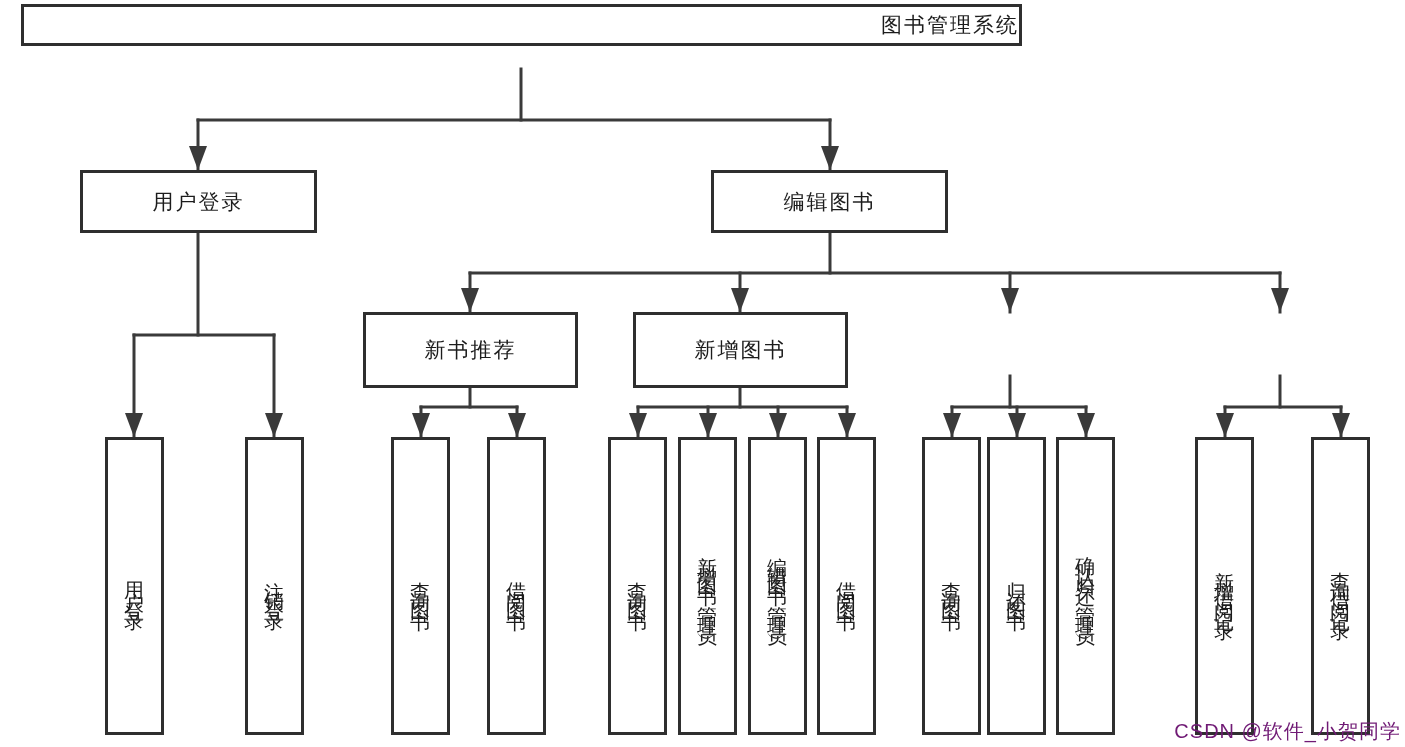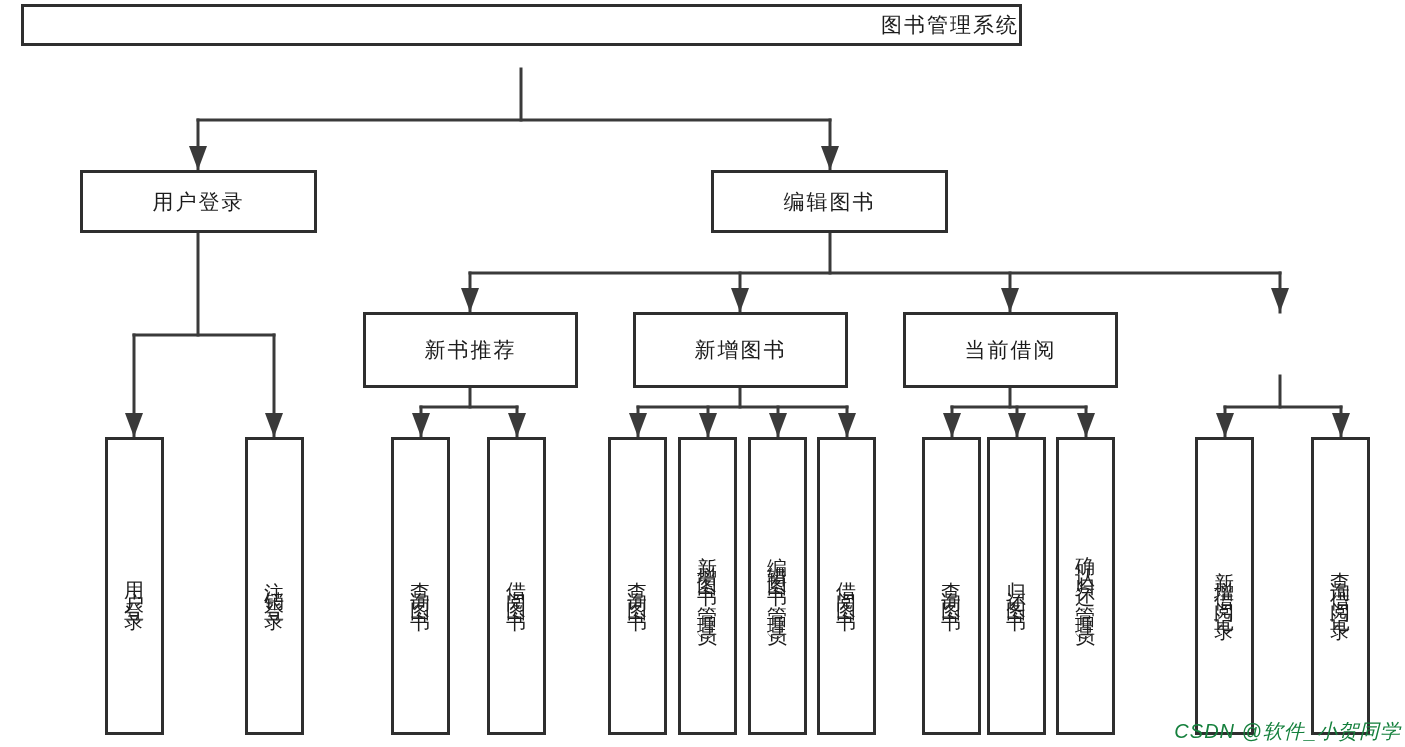--- a/index.html
+++ b/index.html
@@ -59,25 +59,24 @@
     line-height: 1;
     color: #1c1c1c;
     white-space: nowrap;
   }
   .hlabel { white-space: nowrap; }
   .watermark {
     position: absolute;
     right: 4px;
     bottom: 2px;
     font-size: 20px;
-    color: #15803d;
+    color: #701a75;
     letter-spacing: 1px;
     z-index: 5;
     white-space: nowrap;
-    font-style: italic;
   }
 </style>
 </head>
 <body>
 
 <div class="canvas">
 
   <svg class="connectors" width="1405" height="747" viewBox="0 0 1405 747" xmlns="http://www.w3.org/2000/svg">
     <defs>
       <marker id="arr" markerUnits="userSpaceOnUse" viewBox="0 0 24 18" markerWidth="24" markerHeight="18" refX="24" refY="9" orient="auto">
@@ -138,23 +137,20 @@
   <div class="box lvl2" style="left:711px">
     <span class="hlabel">编辑图书</span>
   </div>
 
   <div class="box lvl3" style="left:363px">
     <span class="hlabel">新书推荐</span>
   </div>
   <div class="box lvl3" style="left:633px">
     <span class="hlabel">新增图书</span>
   </div>
-  <div class="box lvl3" style="left:903px">
-    <span class="hlabel">当前借阅</span>
-  </div>
 
   <div class="box leaf" style="left:105px">
     <span class="vtext">用户登录</span>
   </div>
   <div class="box leaf" style="left:245px">
     <span class="vtext">注销登录</span>
   </div>
   <div class="box leaf" style="left:391px">
     <span class="vtext">查询图书</span>
   </div>

